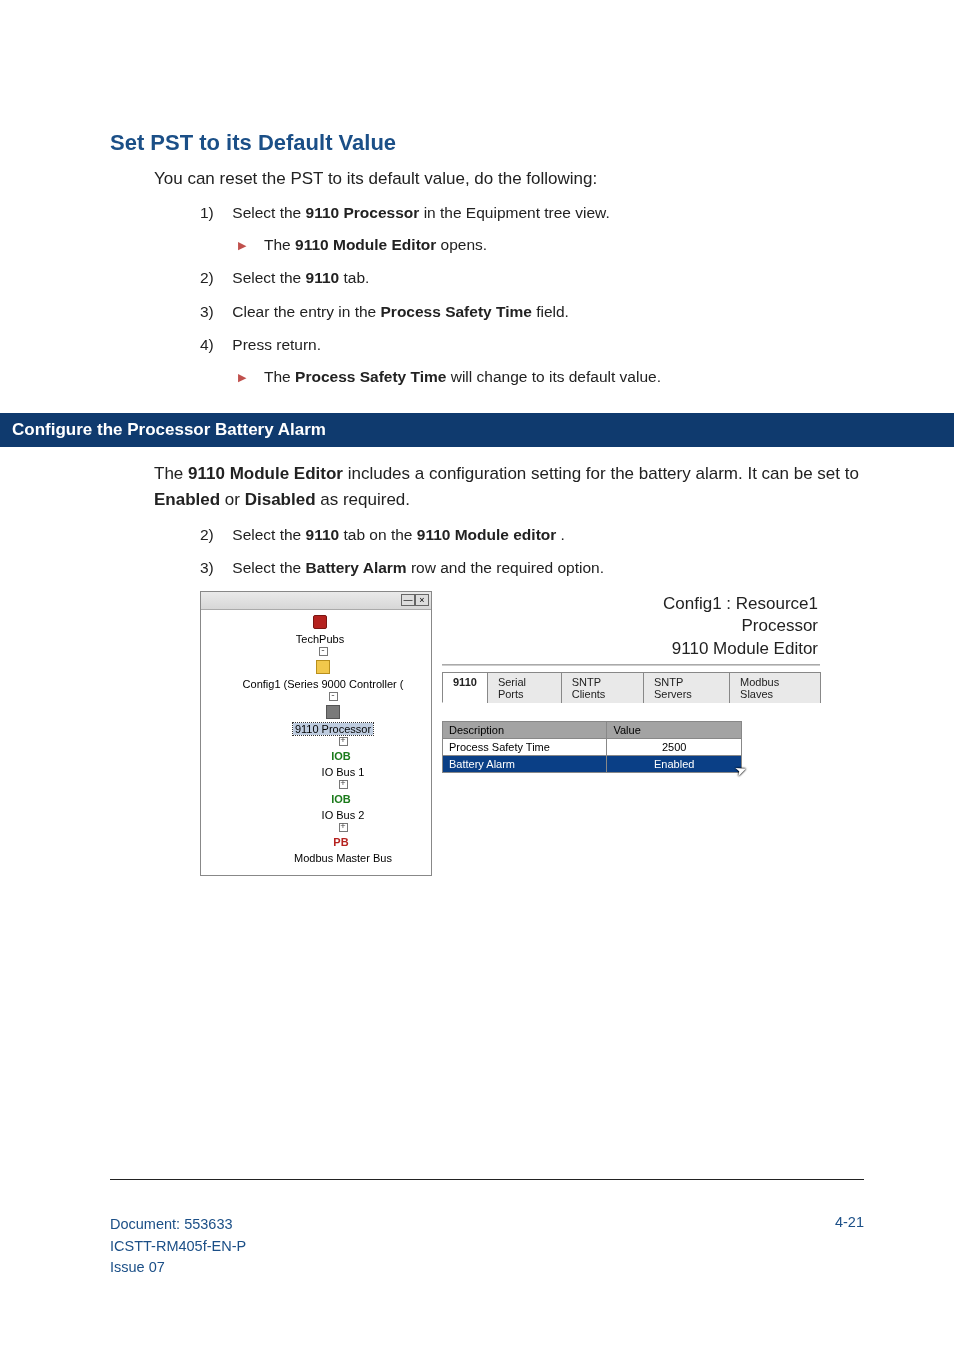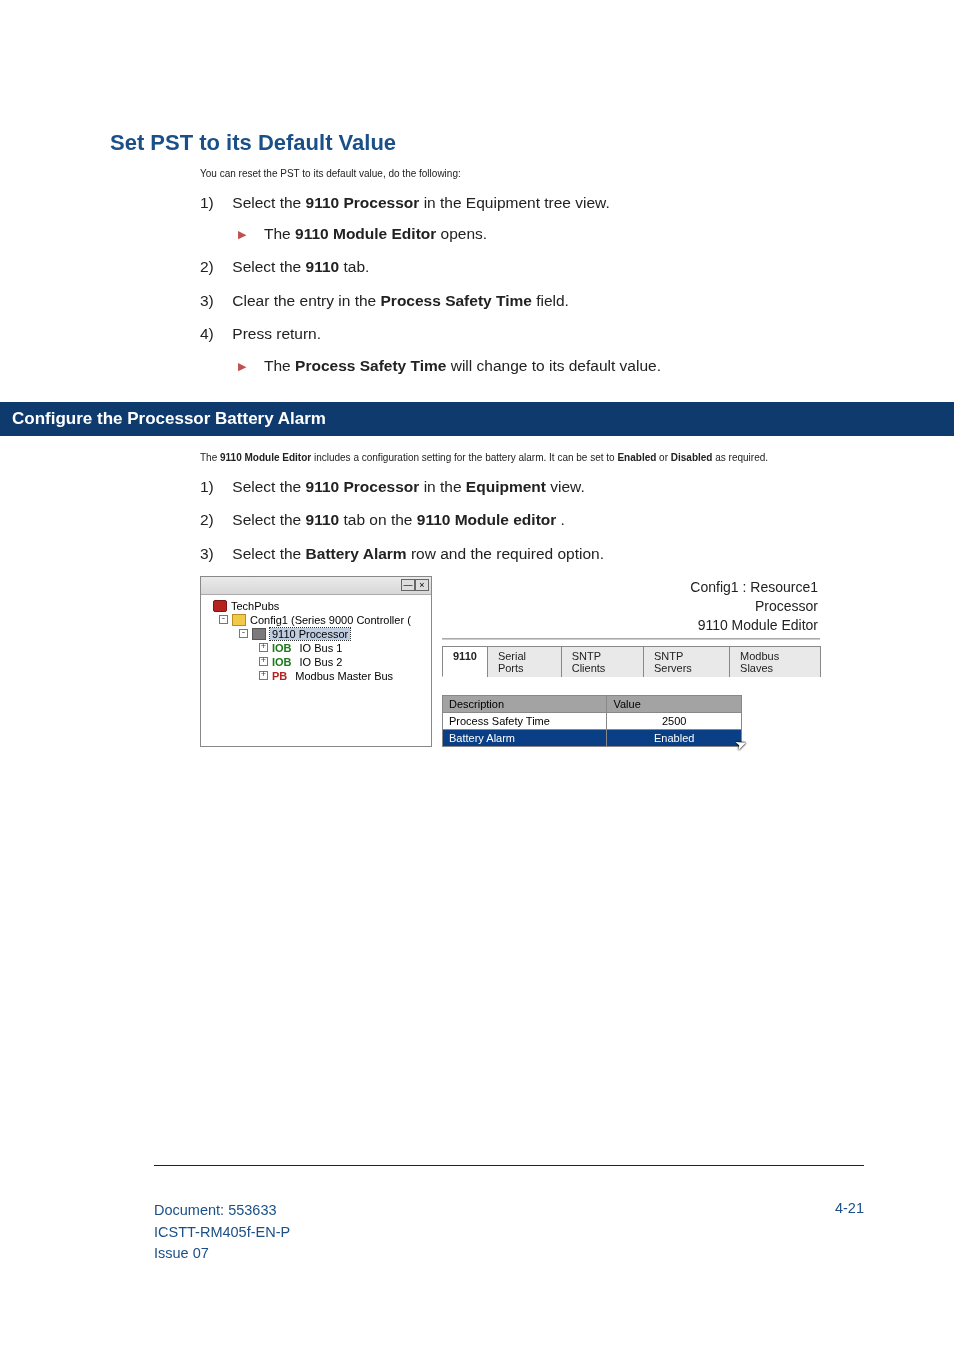--- a/index.html
+++ b/index.html
@@ -13,22 +13,22 @@
   .page {
     padding: 130px 90px 0 110px;
   }
   .h3 {
     color: #1b4f87;
     font-weight: 700;
     font-size: 22px;
     margin-bottom: 10px;
   }
   .body-indent {
-    margin-left: 90px;
-    font-size: 10px;
+    margin-left: 44px;
+    font-size: 17px;
     line-height: 1.55;
     color: #222;
   }
   .body-indent p { margin-bottom: 6px; }
   .ol-num { margin-left: 90px; font-size: 15.5px; line-height: 1.9; color:#222; list-style: none; padding:0; }
   .ol-num li { margin-bottom: 4px; }
   .numlabel { display:inline-block; width: 28px; }
   .sub-bullet {
     margin-left: 38px;
     margin-top: 2px;
@@ -79,21 +79,21 @@
   }
   .winbtn {
     position:absolute; top:2px; right:2px; display:flex; gap:0;
   }
   .winbtn span {
     width:14px; height:12px; border:1px solid #666; background:#ddd;
     font-size:9px; line-height:10px; text-align:center; font-family: Arial;
   }
   .tree-body { padding: 4px 4px 10px 4px; }
   .tree-row {
-    display:flex; align-items:center; gap:4px; padding:1px 0 1px 8px; white-space:nowrap;
+    display:flex; align-items:center; gap:4px; padding:1px 0 1px 8px; white-space:nowrap;flex-direction:column;
   }
   .indent1 { padding-left: 14px; }
   .indent2 { padding-left: 34px; }
   .indent3 { padding-left: 54px; }
   .expander {
     width:9px; height:9px; border:1px solid #777; font-size:9px; line-height:7px;
     text-align:center; color:#444; font-family: "Courier New", monospace;
     flex:0 0 9px;
   }
   .ico {
@@ -104,21 +104,21 @@
   .ico-proc { background:#7a7a7a; border:1px solid #555; }
   .tree-label { }
   .tree-label.sel { background:#bfcde0; outline:1px dotted #333; padding:0 2px; }
   .iob { color:#1a7a1a; font-weight:700; margin-right:4px; }
   .pb  { color:#b5221f; font-weight:700; margin-right:4px; }
 
   .right-pane {
     flex:1;
     padding-top: 2px;
   }
-  .rp-header { text-align:right; color:#222; font-size:14px; line-height:1.35; padding-right:2px; }
+  .rp-header { text-align:right; color:#222; font-size:17px; line-height:1.35; padding-right:2px; }
   .rp-header div:nth-child(1){} 
   .rp-rule { height:3px; background:#ccc; margin:3px 0 4px 0; border-top:1px solid #aaa; border-bottom:1px solid #fff;}
   .tabs {
     display:flex; gap:0; font-size:11px; border-bottom:1px solid #888; margin-bottom:18px;
   }
   .tab {
     padding:3px 10px 3px 10px;
     border:1px solid #888;
     border-bottom:none;
     background:#e9e9e9;
@@ -157,21 +157,21 @@
   .prop-table td.valcell { text-align:center; position:relative; }
   .cursor-arrow {
     position:absolute; right:-6px; bottom:-6px; font-size:14px; color:#fff;
     text-shadow: 0 0 2px #000, 0 0 2px #000;
     transform: rotate(-20deg);
   }
 
   
   .footer {
     position:absolute;
-    left:110px; right:90px; bottom:84px;margin-left:44px;
+    left:110px; right:90px; bottom:70px;
   }
   .footer-rule {
     border-top: 1.5px solid #222;
     margin-bottom: 34px;
   }
   .footer-row {
     display:flex; justify-content:space-between;
     font-size:14.5px;
   }
   .footer-left { color:#1b4f87; line-height:1.5; }
@@ -231,26 +231,20 @@
     <div class="bar">Configure the Processor Battery Alarm</div>
   </div>
 
   <div class="body-indent">
     <p>
       <span>The </span><b>9110 Module Editor</b><span> includes a configuration setting for the battery alarm. It can be set to </span><b>Enabled</b><span> or </span><b>Disabled</b><span> as required.</span>
     </p>
   </div>
 
   <ul class="ol-num">
-    <li>
-      <span class="numlabel">1)</span>
-      <span>
-        <span>Select the </span><b>9110 Processor</b><span> in the </span><b>Equipment</b><span> view.</span>
-      </span>
-    </li>
     <li>
       <span class="numlabel">2)</span>
       <span>
         <span>Select the </span><b>9110</b><span> tab on the </span><b>9110 Module editor</b><span> .</span>
       </span>
     </li>
     <li>
       <span class="numlabel">3)</span>
       <span>
         <span>Select the </span><b>Battery Alarm</b><span> row and the required option.</span>

